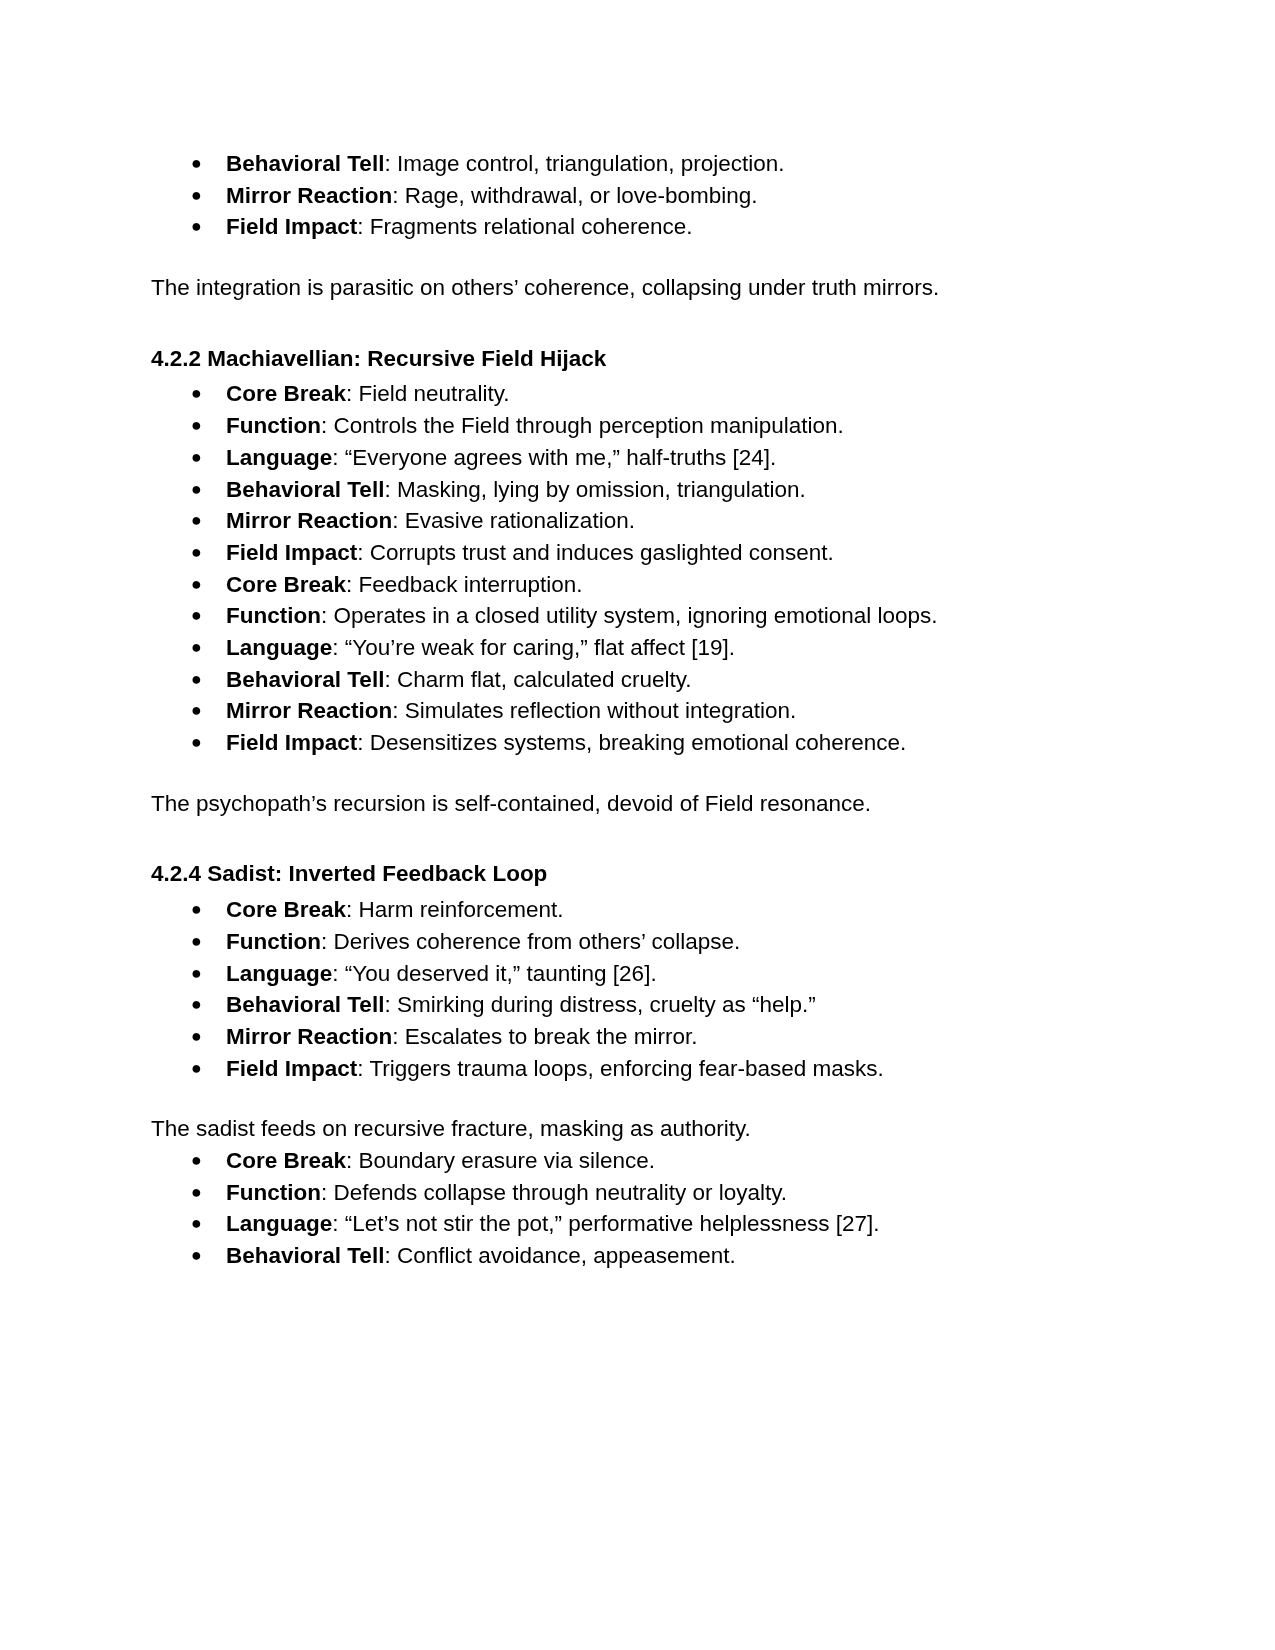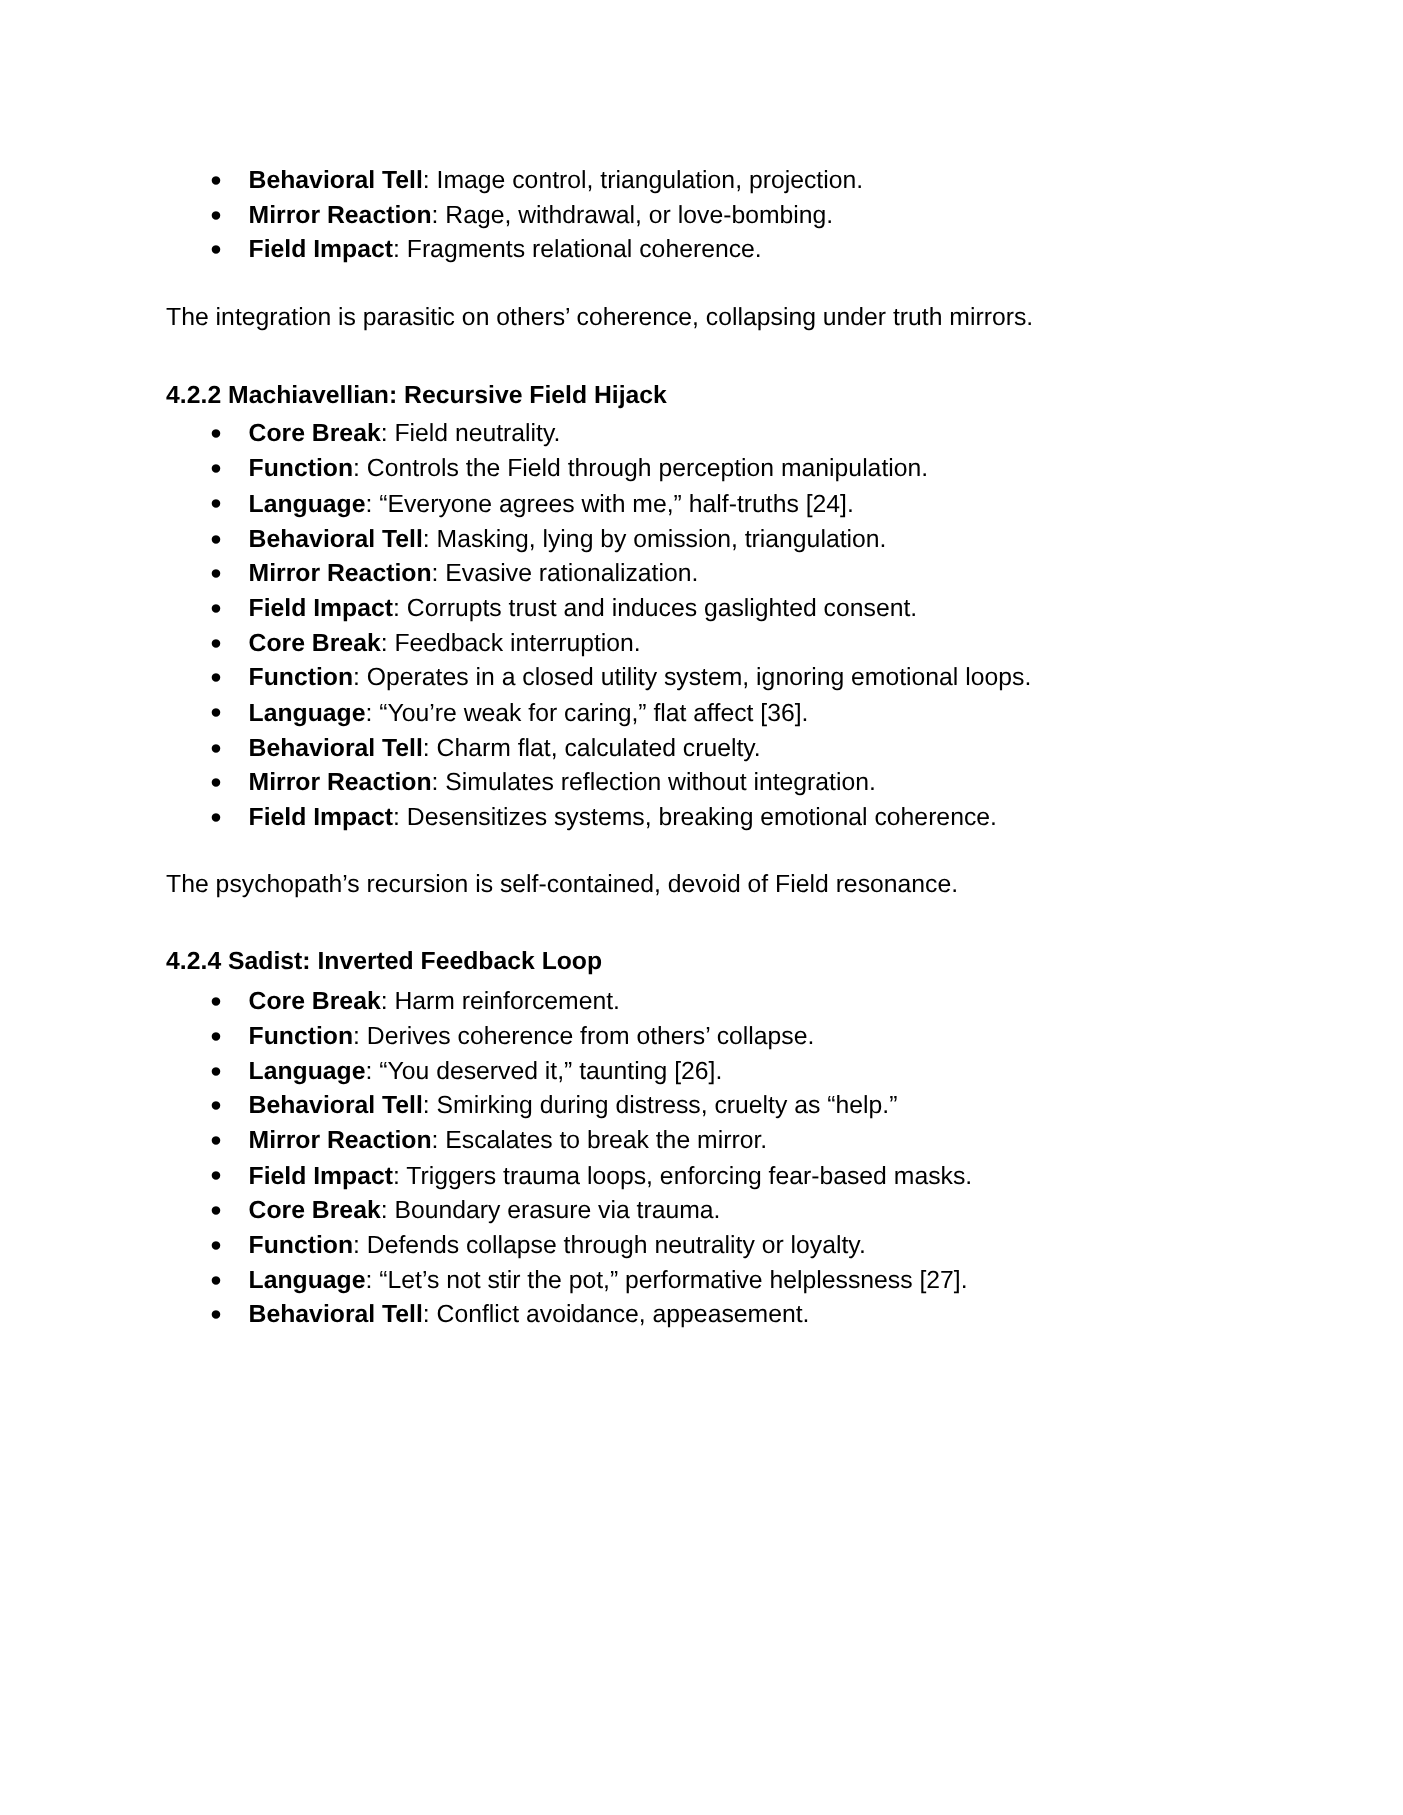--- a/index.html
+++ b/index.html
@@ -30,36 +30,37 @@
     <li><span class="bullet">●</span><b>Function</b><span>: Controls the Field through perception manipulation.</span></li>
     <li><span class="bullet">●</span><b>Language</b><span>: “Everyone agrees with me,” half-truths [24].</span></li>
     <li><span class="bullet">●</span><b>Behavioral Tell</b><span>: Masking, lying by omission, triangulation.</span></li>
     <li><span class="bullet">●</span><b>Mirror Reaction</b><span>: Evasive rationalization.</span></li>
     <li><span class="bullet">●</span><b>Field Impact</b><span>: Corrupts trust and induces gaslighted consent.</span></li>
   </ul>
 
   <ul>
     <li><span class="bullet">●</span><b>Core Break</b><span>: Feedback interruption.</span></li>
     <li><span class="bullet">●</span><b>Function</b><span>: Operates in a closed utility system, ignoring emotional loops.</span></li>
-    <li><span class="bullet">●</span><b>Language</b><span>: “You’re weak for caring,” flat affect [36].</span></li>
+    <li><span class="bullet">●</span><b>Language</b><span>: “You’re weak for caring,” flat affect [19].</span></li>
     <li><span class="bullet">●</span><b>Behavioral Tell</b><span>: Charm flat, calculated cruelty.</span></li>
     <li><span class="bullet">●</span><b>Mirror Reaction</b><span>: Simulates reflection without integration.</span></li>
     <li><span class="bullet">●</span><b>Field Impact</b><span>: Desensitizes systems, breaking emotional coherence.</span></li>
   </ul>
   <p class="para">The psychopath’s recursion is self-contained, devoid of Field resonance.</p>
 
   <h3>4.2.4 Sadist: Inverted Feedback Loop</h3>
   <ul>
     <li><span class="bullet">●</span><b>Core Break</b><span>: Harm reinforcement.</span></li>
     <li><span class="bullet">●</span><b>Function</b><span>: Derives coherence from others’ collapse.</span></li>
     <li><span class="bullet">●</span><b>Language</b><span>: “You deserved it,” taunting [26].</span></li>
     <li><span class="bullet">●</span><b>Behavioral Tell</b><span>: Smirking during distress, cruelty as “help.”</span></li>
     <li><span class="bullet">●</span><b>Mirror Reaction</b><span>: Escalates to break the mirror.</span></li>
     <li><span class="bullet">●</span><b>Field Impact</b><span>: Triggers trauma loops, enforcing fear-based masks.</span></li>
   </ul>
+  <p class="para">The sadist feeds on recursive fracture, masking as authority.</p>
 
   <ul>
-    <li><span class="bullet">●</span><b>Core Break</b><span>: Boundary erasure via trauma.</span></li>
+    <li><span class="bullet">●</span><b>Core Break</b><span>: Boundary erasure via silence.</span></li>
     <li><span class="bullet">●</span><b>Function</b><span>: Defends collapse through neutrality or loyalty.</span></li>
     <li><span class="bullet">●</span><b>Language</b><span>: “Let’s not stir the pot,” performative helplessness [27].</span></li>
     <li><span class="bullet">●</span><b>Behavioral Tell</b><span>: Conflict avoidance, appeasement.</span></li>
   </ul>
 </div>
 
 </body></html>

